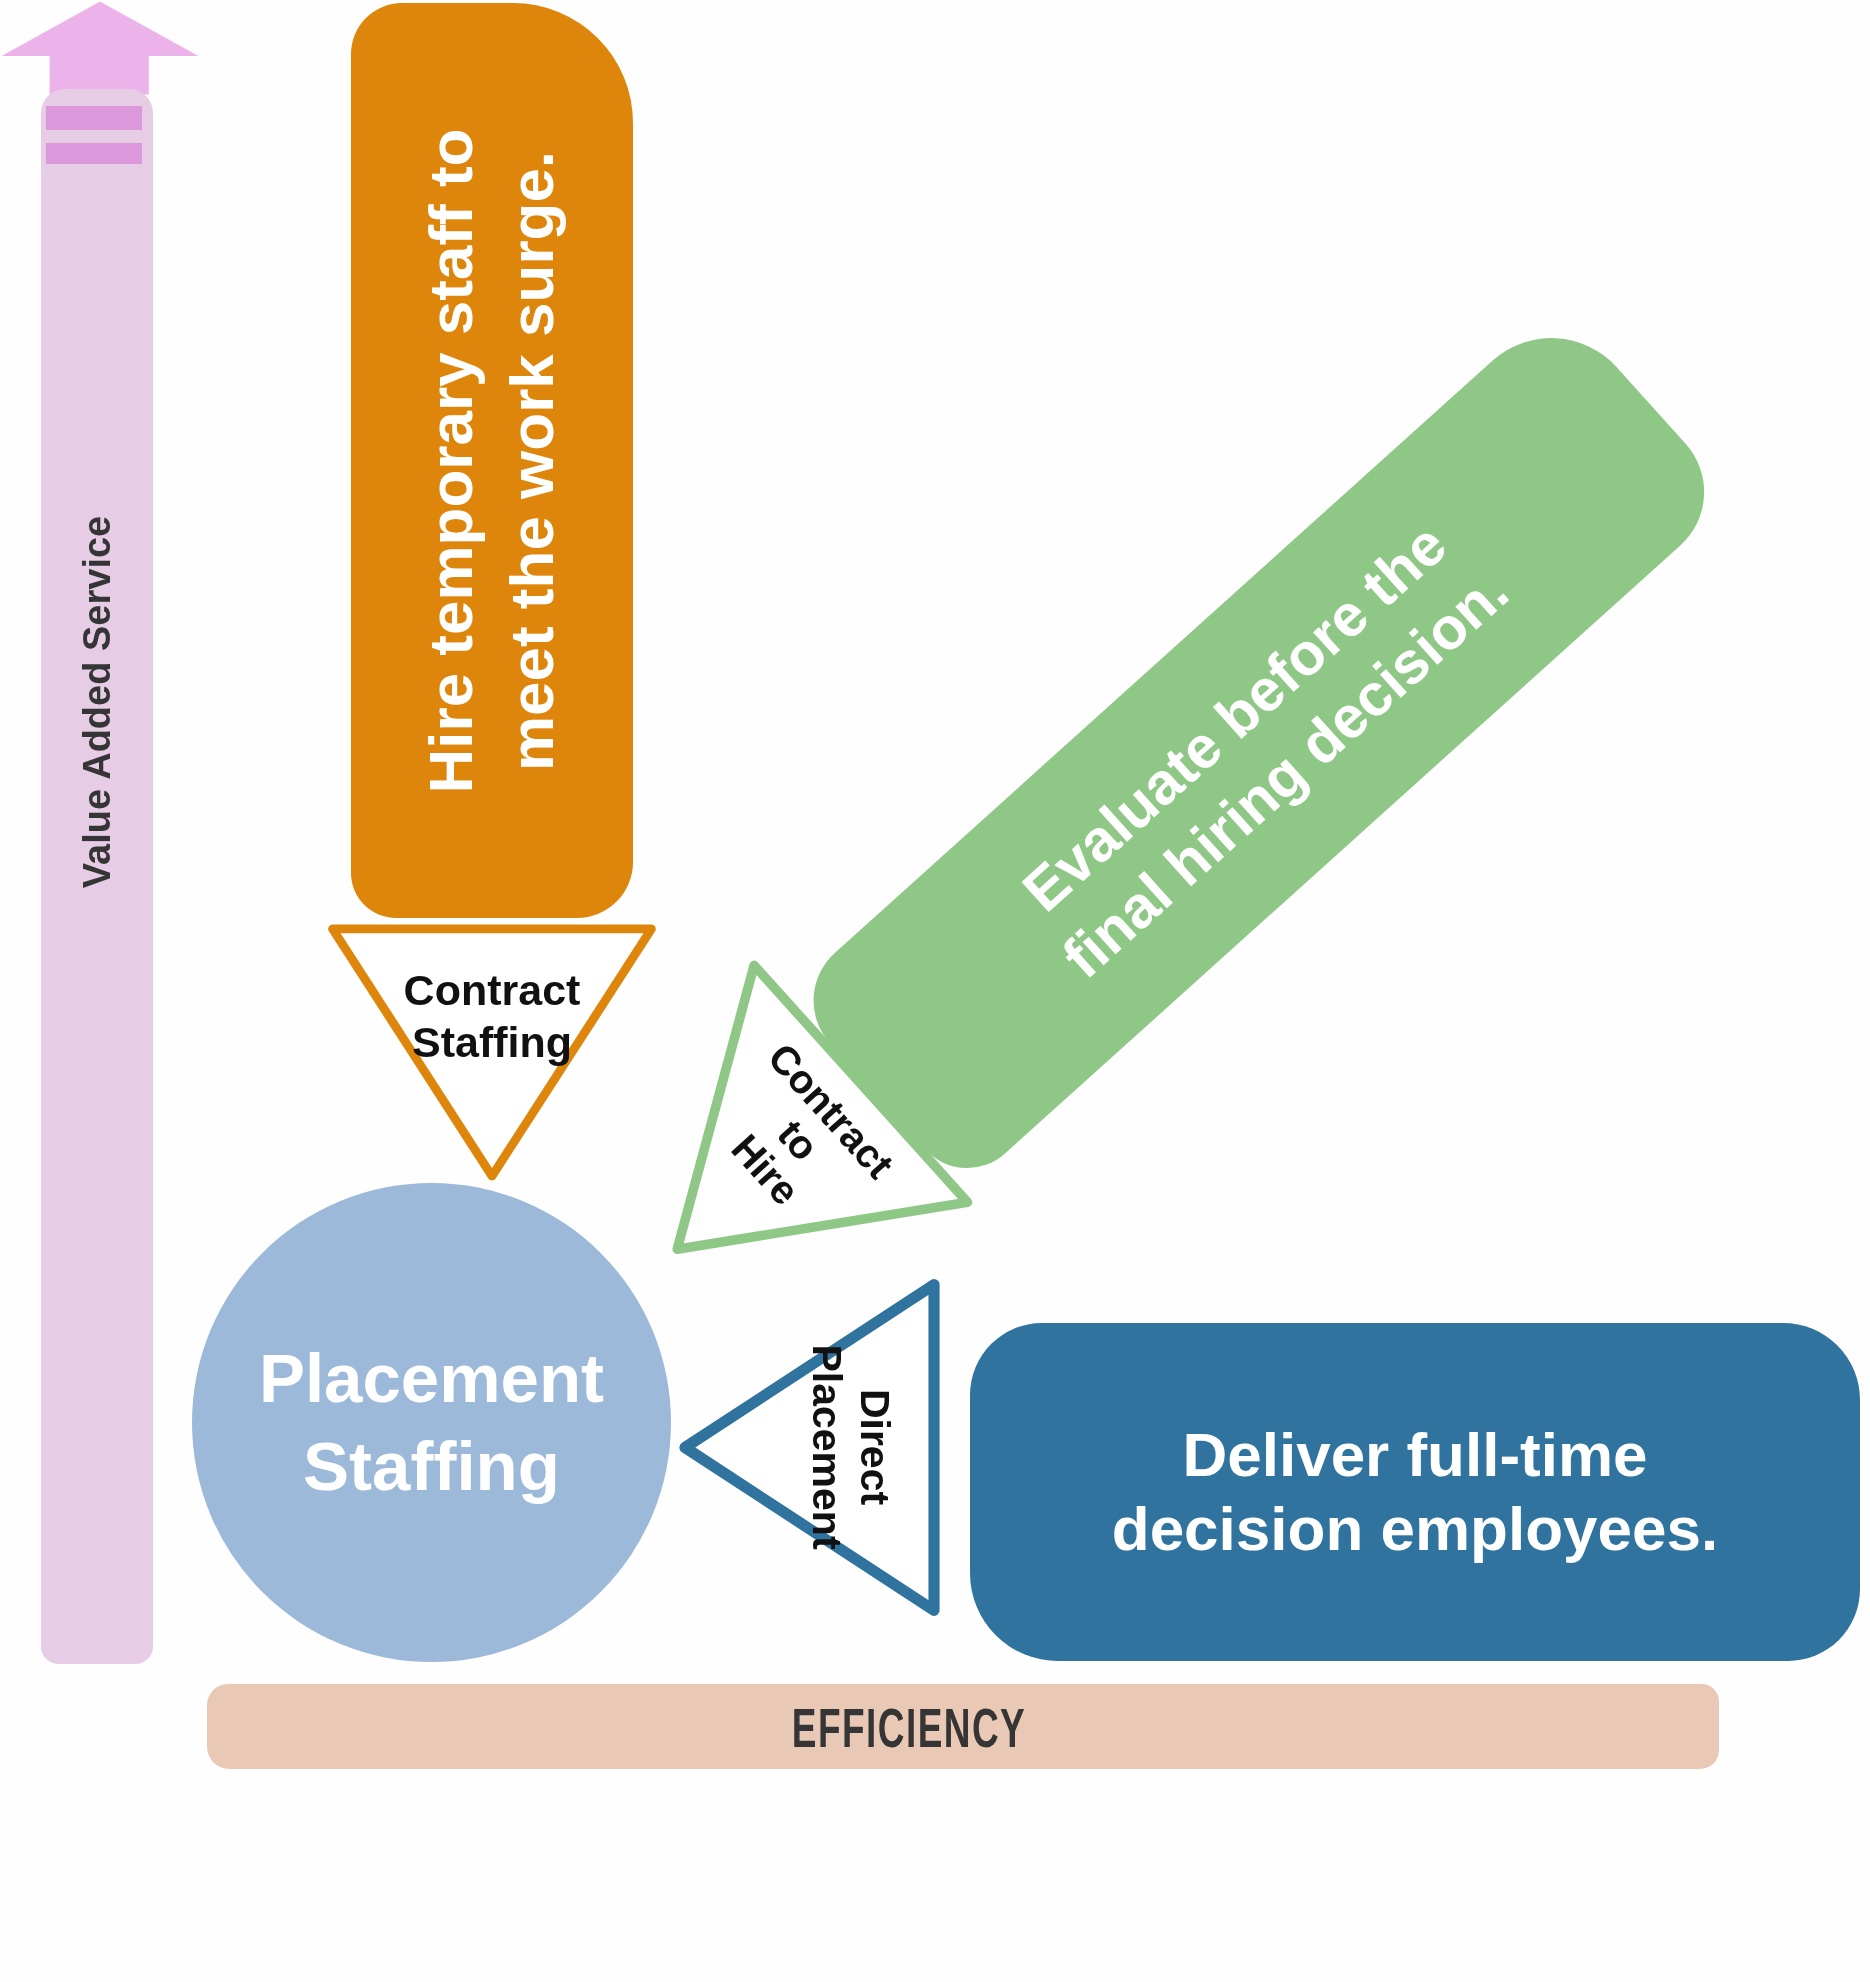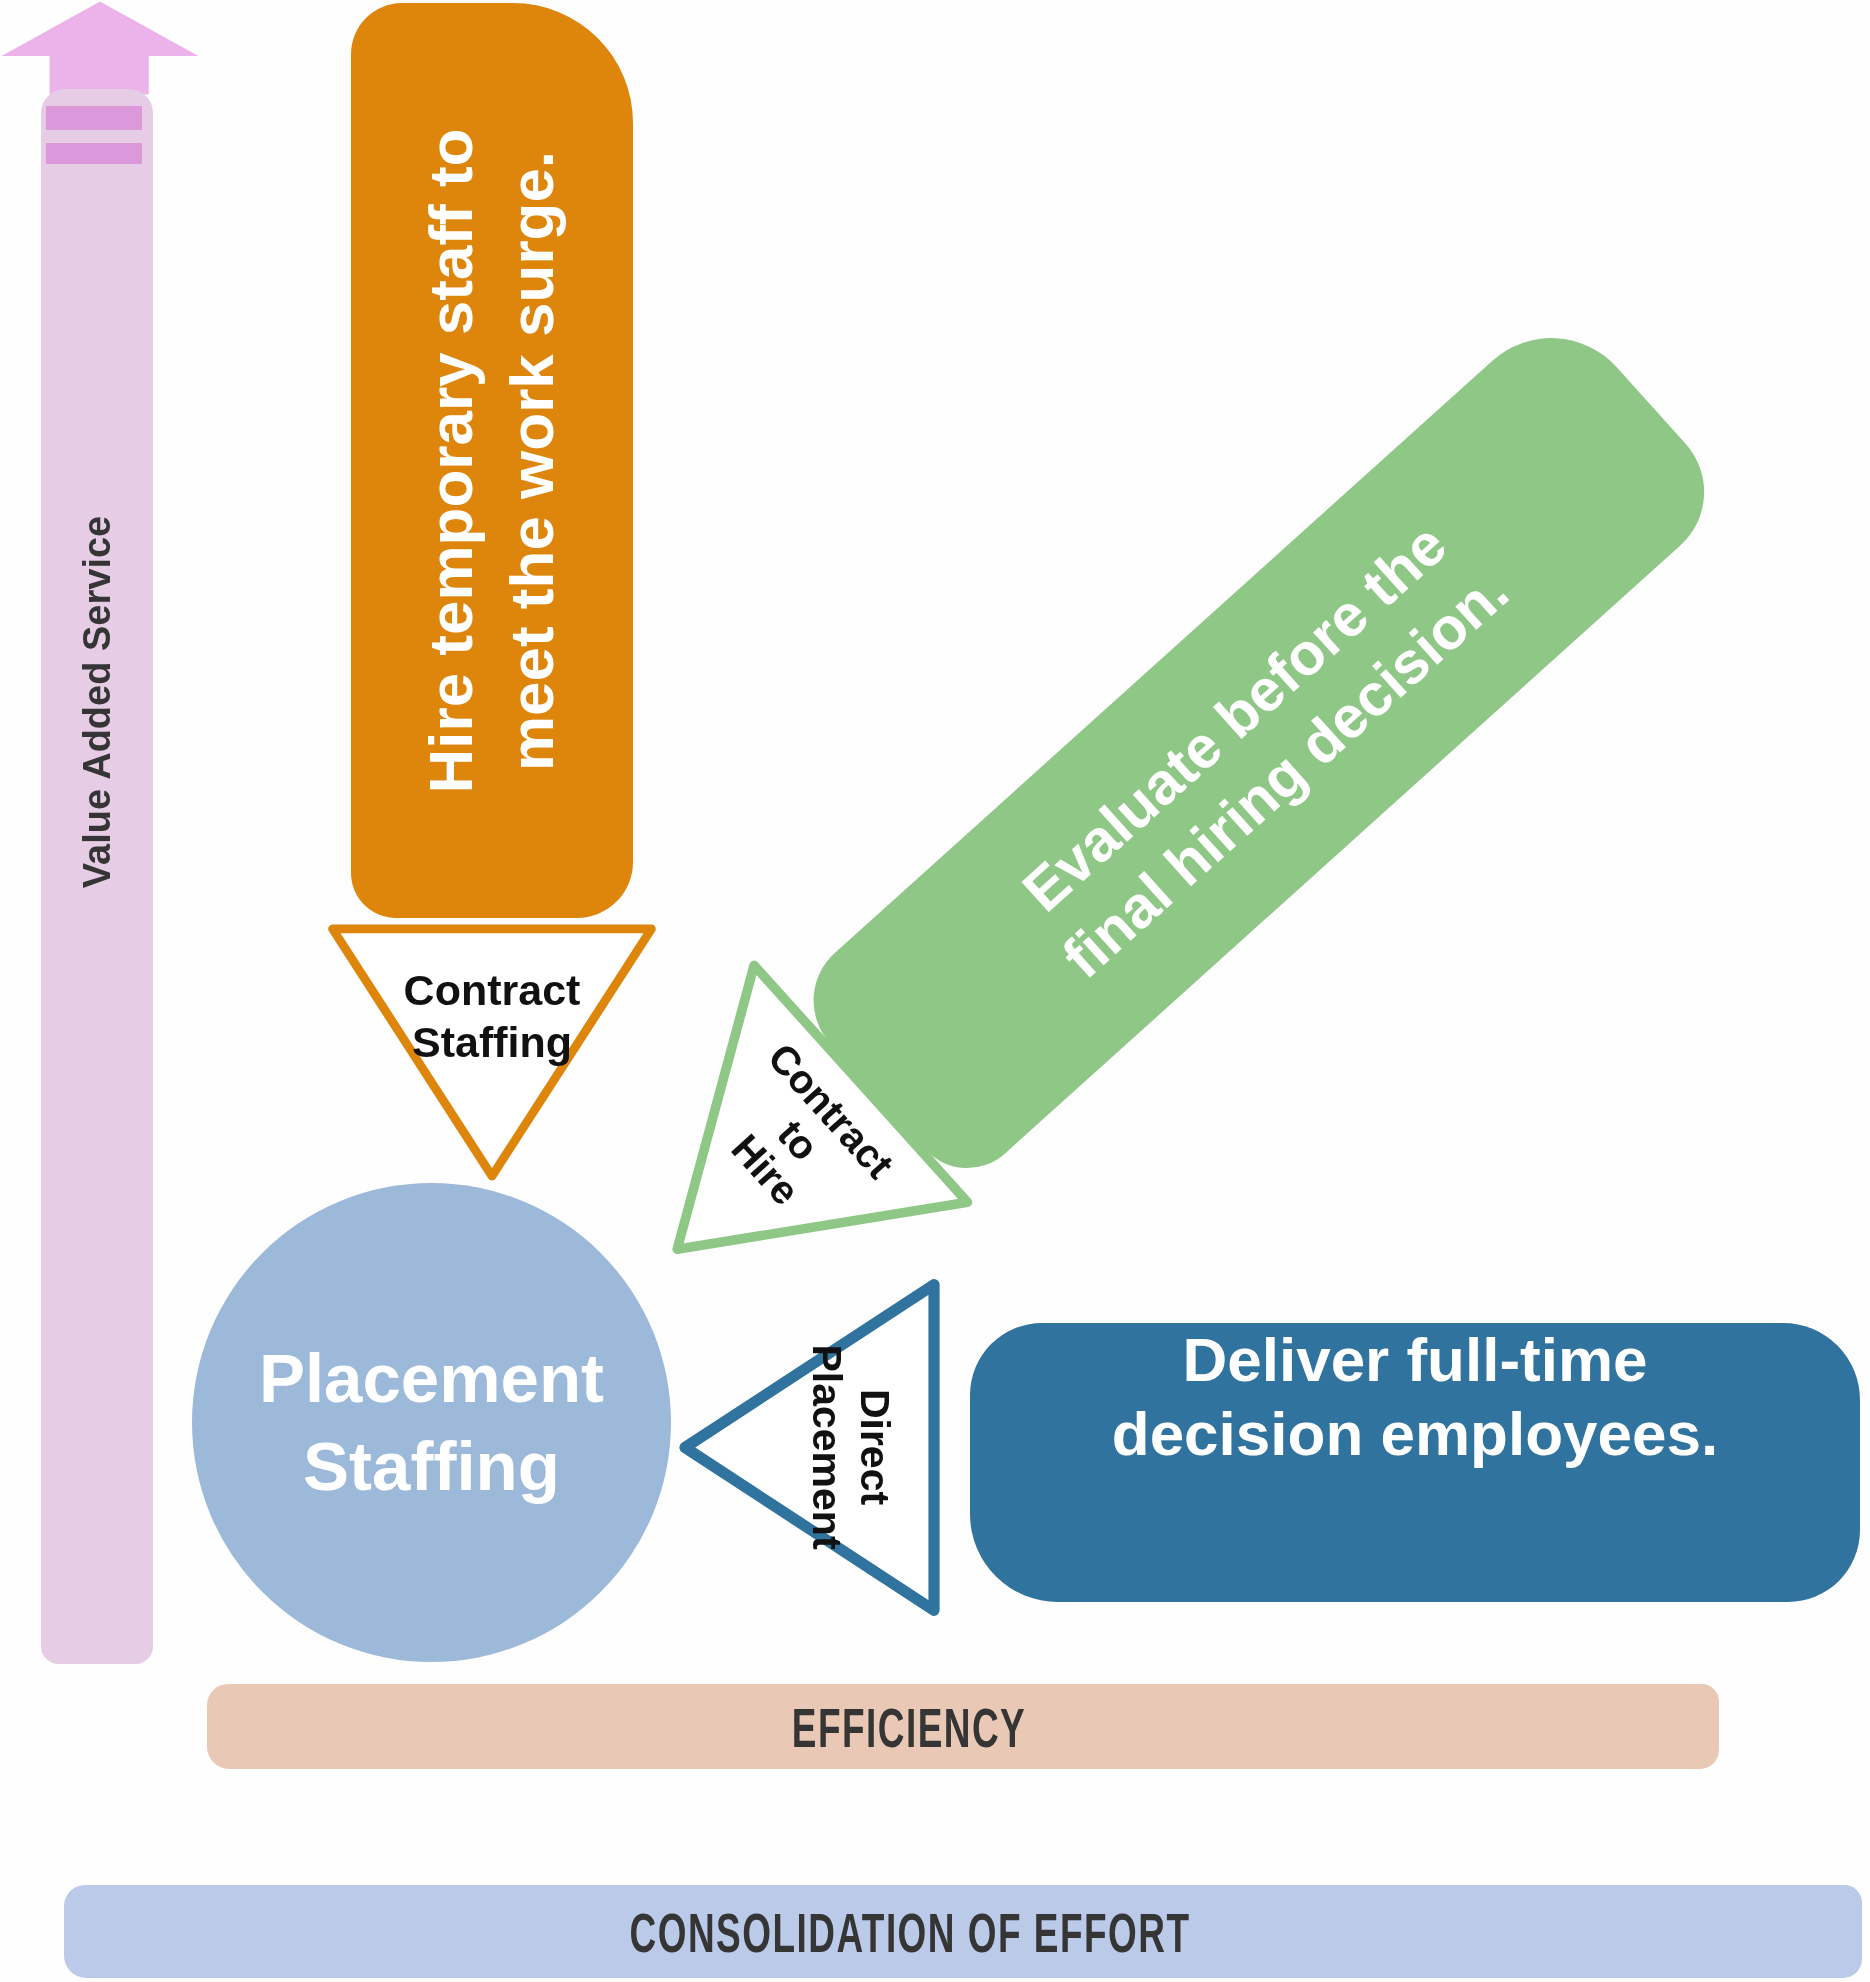--- a/index.html
+++ b/index.html
@@ -67,24 +67,24 @@
   }
 
   
   .blue-tri{left:677px;top:1275px;width:265px;height:345px;}
   .blue-tri .tri-label{
     left:174px;top:172px;
     transform:translate(-50%,-50%) rotate(90deg);
     font-size:41px;line-height:1.18;
   }
   .blue-box{
-    left:970px;top:1323px;width:890px;height:279px;
+    left:970px;top:1323px;width:890px;height:338px;
     background:var(--blue,#2F739E);
     border-radius:72px 77px 72px 88px;
-    display:flex;justify-content:center;
+    display:flex;align-items:center;justify-content:center;
   }
   .blue-box .desc{
     text-align:center;font-size:62px;line-height:1.2;font-weight:bold;
     color:var(--white-text,#fff);white-space:nowrap;
   }
 
   
   .hub{
     left:192px;top:1183px;width:479px;height:479px;
     background:var(--hub-blue,#9CB9DA);border-radius:50%;
@@ -184,20 +184,15 @@
       <span class="line">Deliver full-time</span>
       <span class="line">decision employees.</span>
     </div>
   </div>
 
   <div class="abs bar bar-1">
     <div class="bar-label">
       <span class="squeeze">EFFICIENCY</span>
     </div>
   </div>
-  <div class="abs bar bar-3">
-    <div class="bar-label">
-      <span class="squeeze">CONSOLIDATION OF EFFORT</span>
-    </div>
-  </div>
 
 </div>
 
 
 </body></html>

